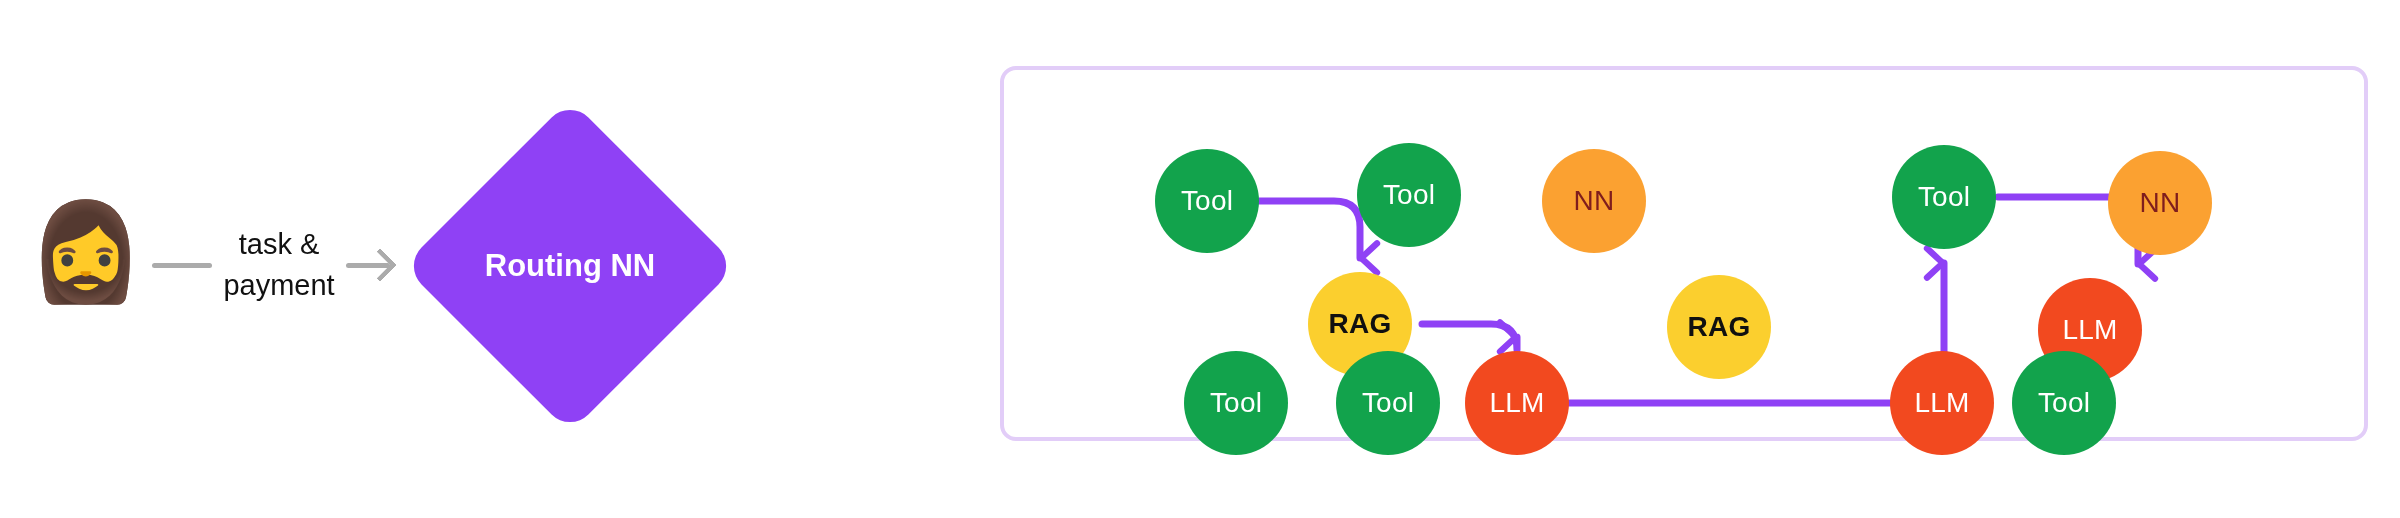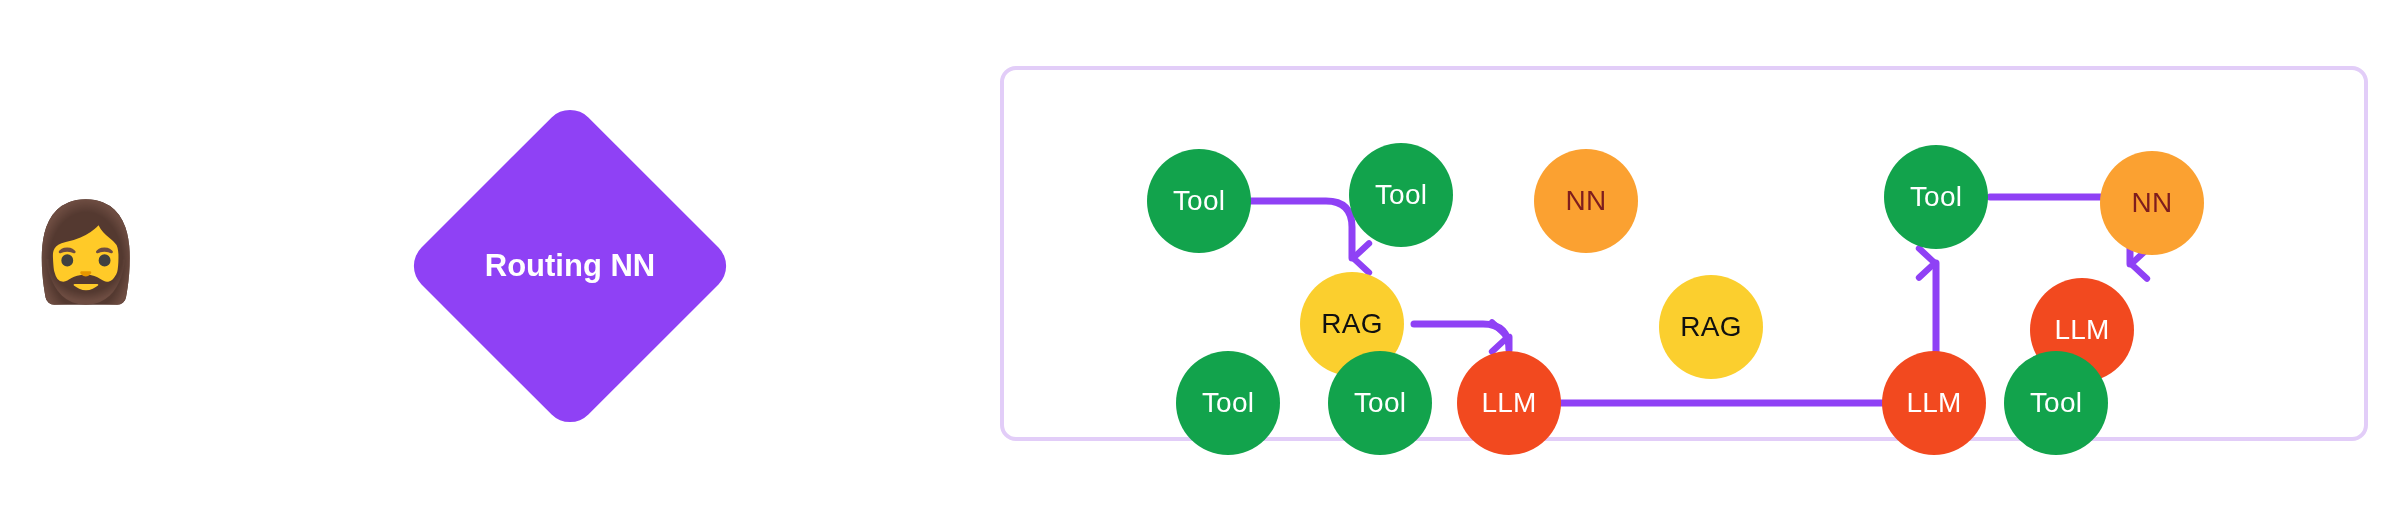--- a/index.html
+++ b/index.html
@@ -25,39 +25,45 @@
   #diamond-wrap{position:absolute;left:403px;top:99px;width:334px;height:334px;}
   #diamond-shape{position:absolute;left:50%;top:50%;width:236px;height:236px;margin:-118px 0 0 -118px;
       background:#8F41F5;border-radius:26px;transform:rotate(45deg);}
   #diamond-label{position:absolute;left:0;top:0;width:100%;height:100%;
       display:flex;flex-direction:column;align-items:center;justify-content:center;
       color:#ffffff;font-size:31px;line-height:42px;text-align:center;pointer-events:none;font-weight:bold;}
 
   
   #panel{position:absolute;left:1000px;top:66px;width:1368px;height:375px;
       border:4px solid #E2CDF8;border-radius:16px;background:#ffffff;box-sizing:border-box;}
-  #panel-inner{position:absolute;left:0;top:0;width:100%;height:100%;}
+  #panel-inner{position:absolute;left:8px;top:0;width:100%;height:100%;}
 
   .node{position:absolute;width:104px;height:104px;border-radius:50%;
         display:flex;align-items:center;justify-content:center;
         font-size:28px;letter-spacing:.2px;user-select:none;}
   .node.tool{background:#12A34C;color:#ffffff;}
-  .node.rag {background:#FBCF2E;color:#101010;}
+  .node.rag {background:#FBCF2E;color:#101010;font-weight:bold;}
   .node.nn  {background:#FBA131;color:#7f1d1d;}
   .node.llm {background:#F2491F;color:#ffffff;}
 
   #edges{position:absolute;left:0;top:0;width:1368px;height:375px;overflow:visible;}
 </style>
 </head>
 <body>
 
 <div id="stage">
 
   <div id="avatar">🧔‍♀️</div>
 
+  <div class="connector" style="left:152px;top:245px;width:248px;height:40px;">
+    <div class="cline" style="width:60px;"></div>
+    <div class="clabel" style="width:134px;">task &amp;
+payment</div>
+    <div class="carrow"></div>
+  </div>
 
   <div id="diamond-wrap">
     <div id="diamond-shape"></div>
     <div id="diamond-label">Routing
 NN</div>
   </div>
 
 
   <div id="panel">
     <div id="panel-inner">

